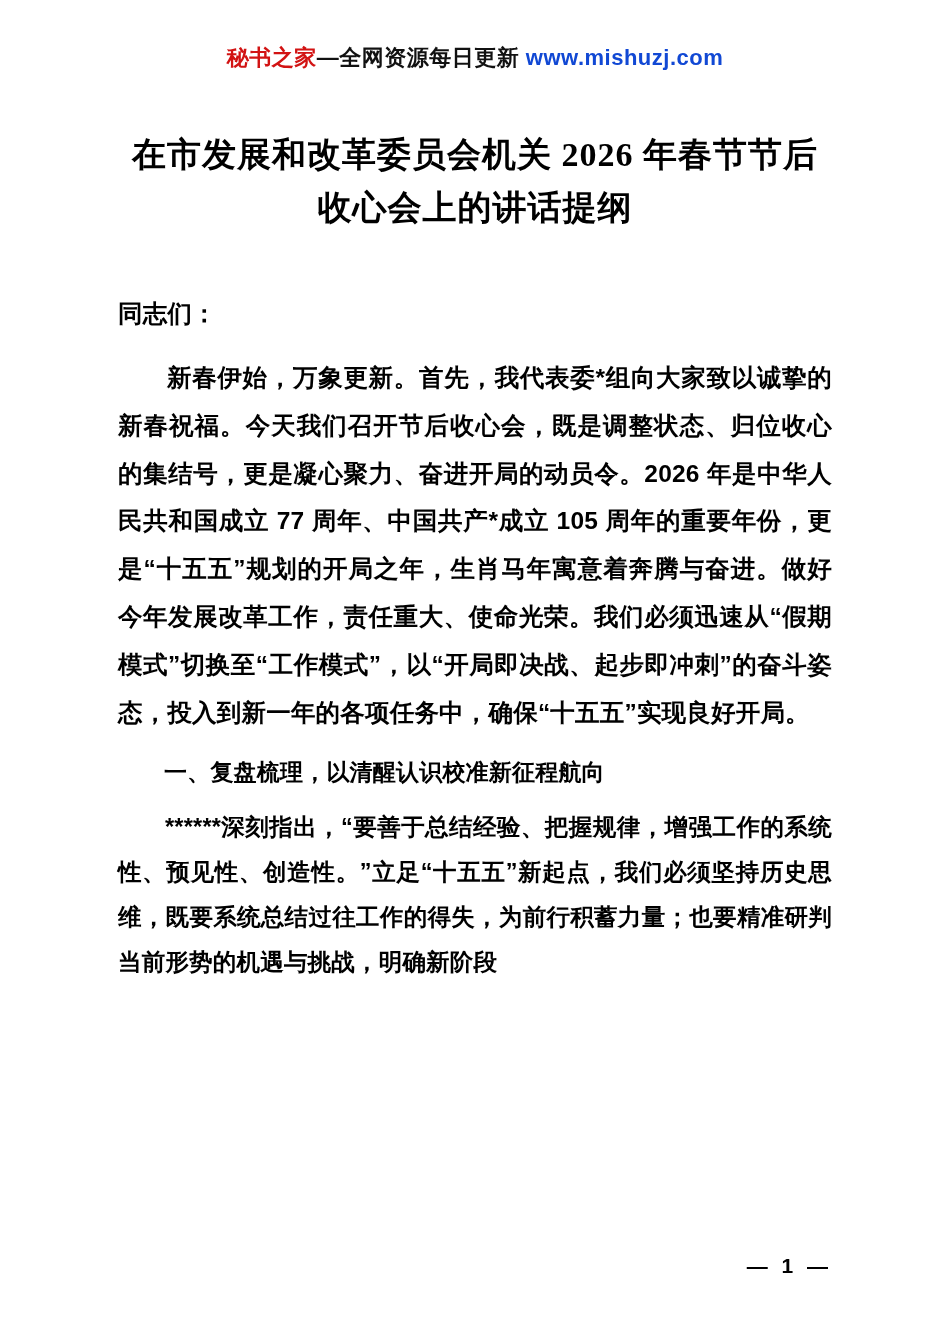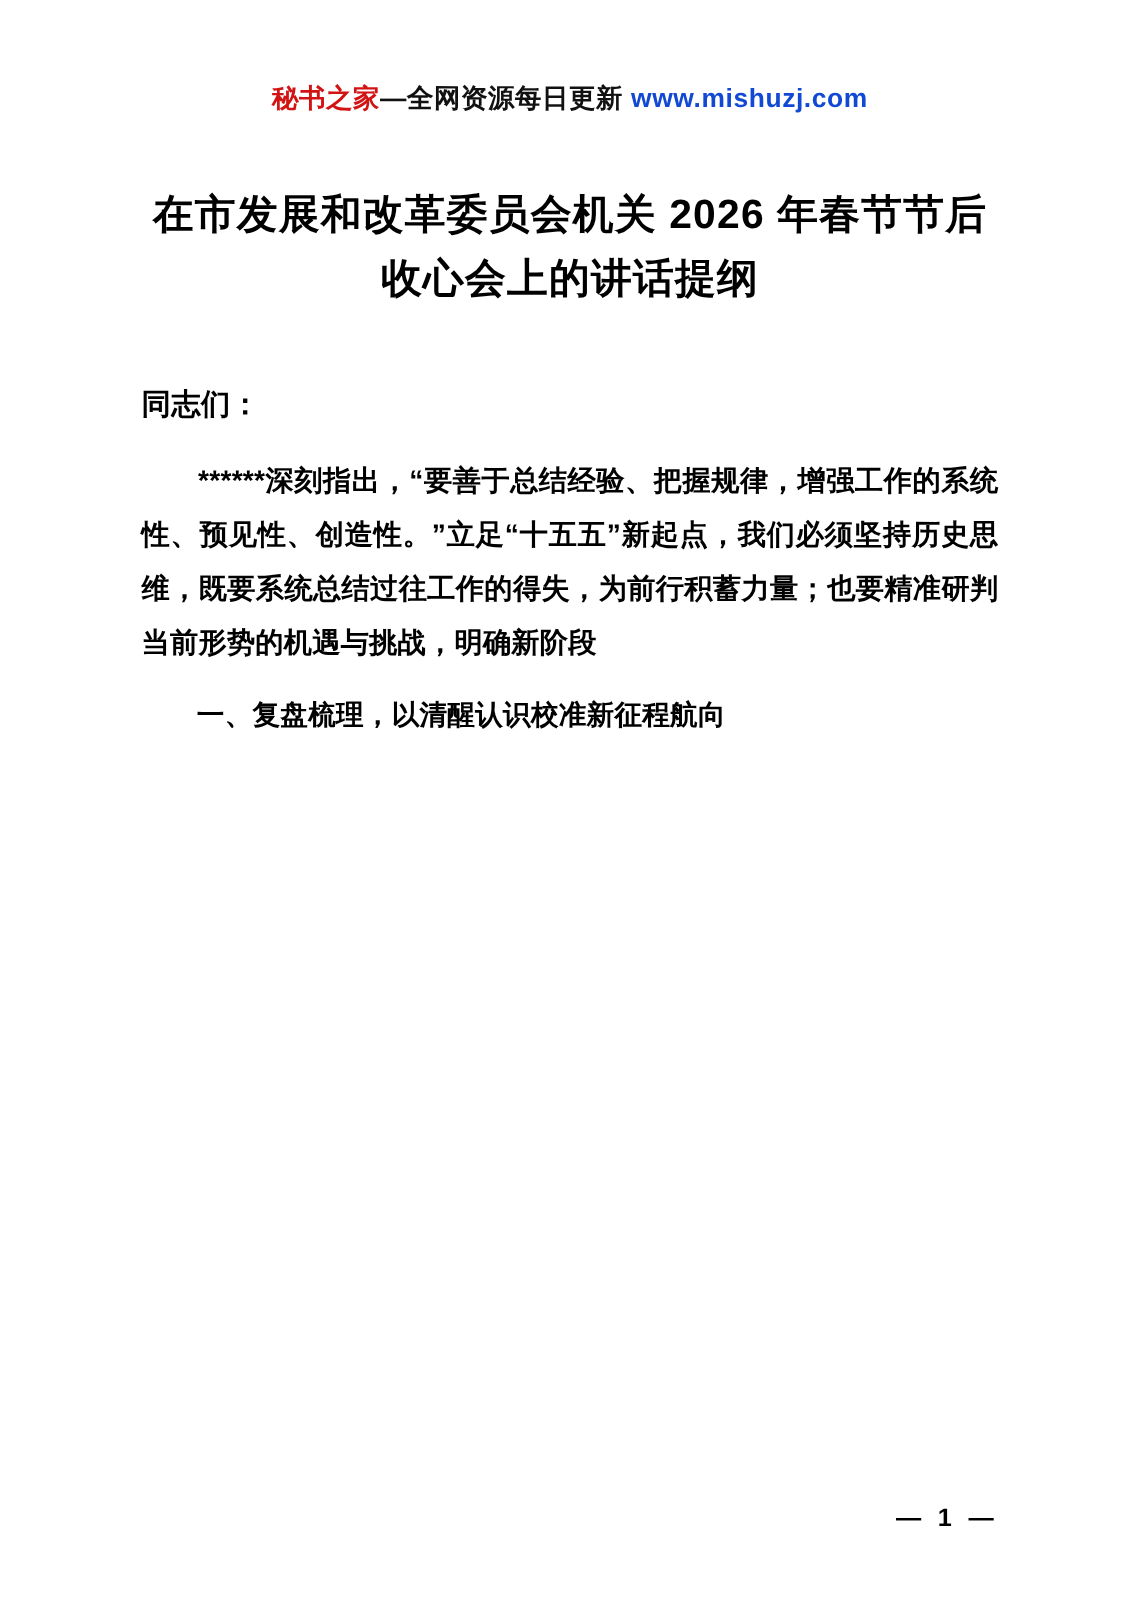--- a/index.html
+++ b/index.html
@@ -17,42 +17,42 @@
   }
   .page {
     position: relative;
     width: 950px;
     height: 1344px;
     box-sizing: border-box;
     padding: 0 118px;
   }
   
   .banner {
-    padding-top: 67px;
+    padding-top: 43px;
     text-align: center;
     font-family: "Liberation Sans", "DejaVu Sans", sans-serif;
     font-size: 22px;
     font-weight: bold;
     letter-spacing: 0.5px;
     white-space: nowrap;
   }
   .banner .brand {
     color: #d21313;
   }
   .banner .tagline {
     color: #111111;
   }
   .banner .site {
     color: #1148d4;
   }
   
   .doc-title {
     margin-top: 56px;
     text-align: center;
-    font-family: Liberation Sans, sans-serif;
+    font-family: Liberation Serif, serif;
     font-weight: bold;
     font-size: 34px;
     line-height: 1.55;
     letter-spacing: 1px;
   }
   
   .body-block {
     margin-top: 56px;
   }
   p.para {
@@ -101,19 +101,20 @@
 <div class="page">
 
   <div class="banner">
     <span class="brand">秘书之家</span><span class="tagline">—全网资源每日更新 </span><span class="site">www.mishuzj.com</span>
   </div>
 
   <h1 class="doc-title">在市发展和改革委员会机关 2026 年春节节后收心会上的讲话提纲</h1>
 
   <div class="body-block">
     <p class="para salutation">同志们：</p>
+    <p class="para indent">新春伊始，万象更新。首先，我代表委*组向大家致以诚挚的新春祝福。今天我们召开节后收心会，既是调整状态、归位收心的集结号，更是凝心聚力、奋进开局的动员令。2026 年是中华人民共和国成立 77 周年、中国共产*成立 105 周年的重要年份，更是“十五五”规划的开局之年，生肖马年寓意着奔腾与奋进。做好今年发展改革工作，责任重大、使命光荣。我们必须迅速从“假期模式”切换至“工作模式”，以“开局即决战、起步即冲刺”的奋斗姿态，投入到新一年的各项任务中，确保“十五五”实现良好开局。</p>
+    <p class="para heading">一、复盘梳理，以清醒认识校准新征程航向</p>
     <p class="para indent small">******深刻指出，“要善于总结经验、把握规律，增强工作的系统性、预见性、创造性。”立足“十五五”新起点，我们必须坚持历史思维，既要系统总结过往工作的得失，为前行积蓄力量；也要精准研判当前形势的机遇与挑战，明确新阶段</p>
-    <p class="para heading">一、复盘梳理，以清醒认识校准新征程航向</p>
   </div>
 
   <div class="page-number">— 1 —</div>
 
 </div>
 
 </body></html>

